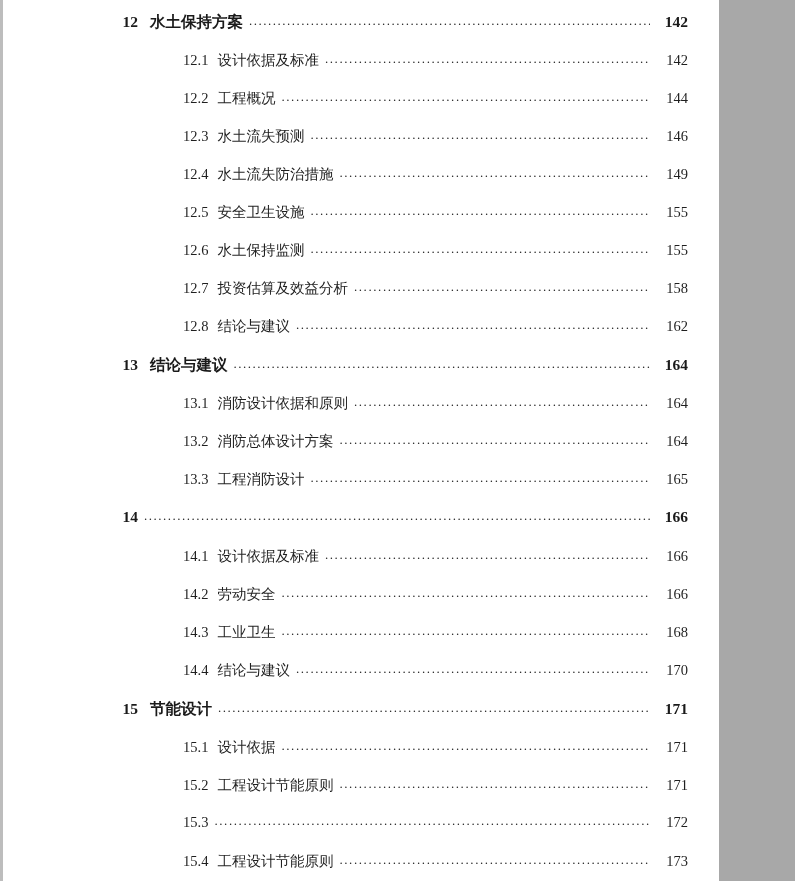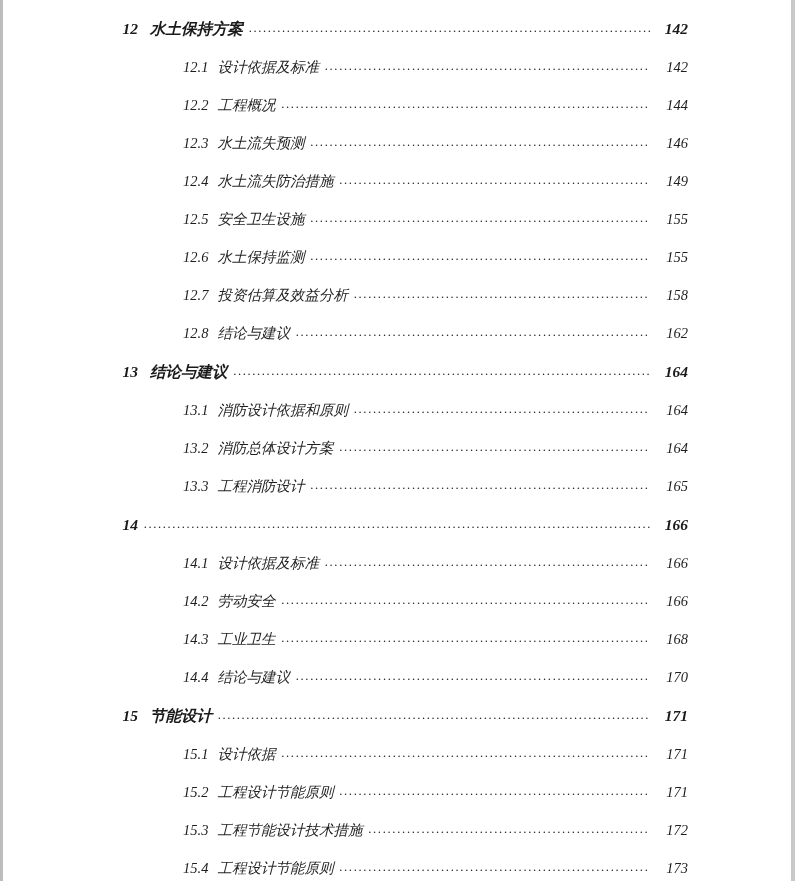--- a/index.html
+++ b/index.html
@@ -5,26 +5,25 @@
   html, body {
     margin: 0;
     padding: 0;
     background: #a8a8a8;
   }
   body {
     font-family: "Liberation Serif", "DejaVu Serif", serif;
   }
   .page {
     position: relative;
-    width: 795px;
+    width: 719px;
     height: 881px;
     background: #ffffff;
     overflow: hidden;
     box-sizing: border-box;
-    font-style: italic;
   }
   .page-inner {
     position: absolute;
     left: 0;
     top: 0;
     width: 795px;
     height: 881px;
     background: #ffffff;
   }
   .toc {
@@ -92,21 +91,20 @@
   }
   .lvl1 .dots {
     letter-spacing: 1.5px;
     font-weight: normal;
   }
   .pg {
     flex: 0 0 auto;
     text-align: right;
     min-width: 34px;
     white-space: nowrap;
-    margin-top: 8px;
   }
   .lvl1 .pg { font-weight: bold; }
   .cjk { font-family: "DejaVu Sans", "Liberation Sans", sans-serif; text-align: right; }
   .edge-left {
     position: absolute;
     left: 0; top: 0;
     width: 3px; height: 881px;
     background: #bdbdbd;
   }
   .edge-right {
@@ -244,21 +242,20 @@
           <span class="pg">171</span>
         </div>
         <div class="toc-row lvl2">
           <span class="num">15.2</span>
           <span class="title cjk">工程设计节能原则</span>
           <span class="dots">.......................................................................................................................</span>
           <span class="pg">171</span>
         </div>
         <div class="toc-row lvl2">
           <span class="num">15.3</span>
-          <span class="title cjk">工程节能设计技术措施</span>
           <span class="dots">.......................................................................................................................</span>
           <span class="pg">172</span>
         </div>
         <div class="toc-row lvl2">
           <span class="num">15.4</span>
           <span class="title cjk">工程设计节能原则</span>
           <span class="dots">.......................................................................................................................</span>
           <span class="pg">173</span>
         </div>
       </div>

